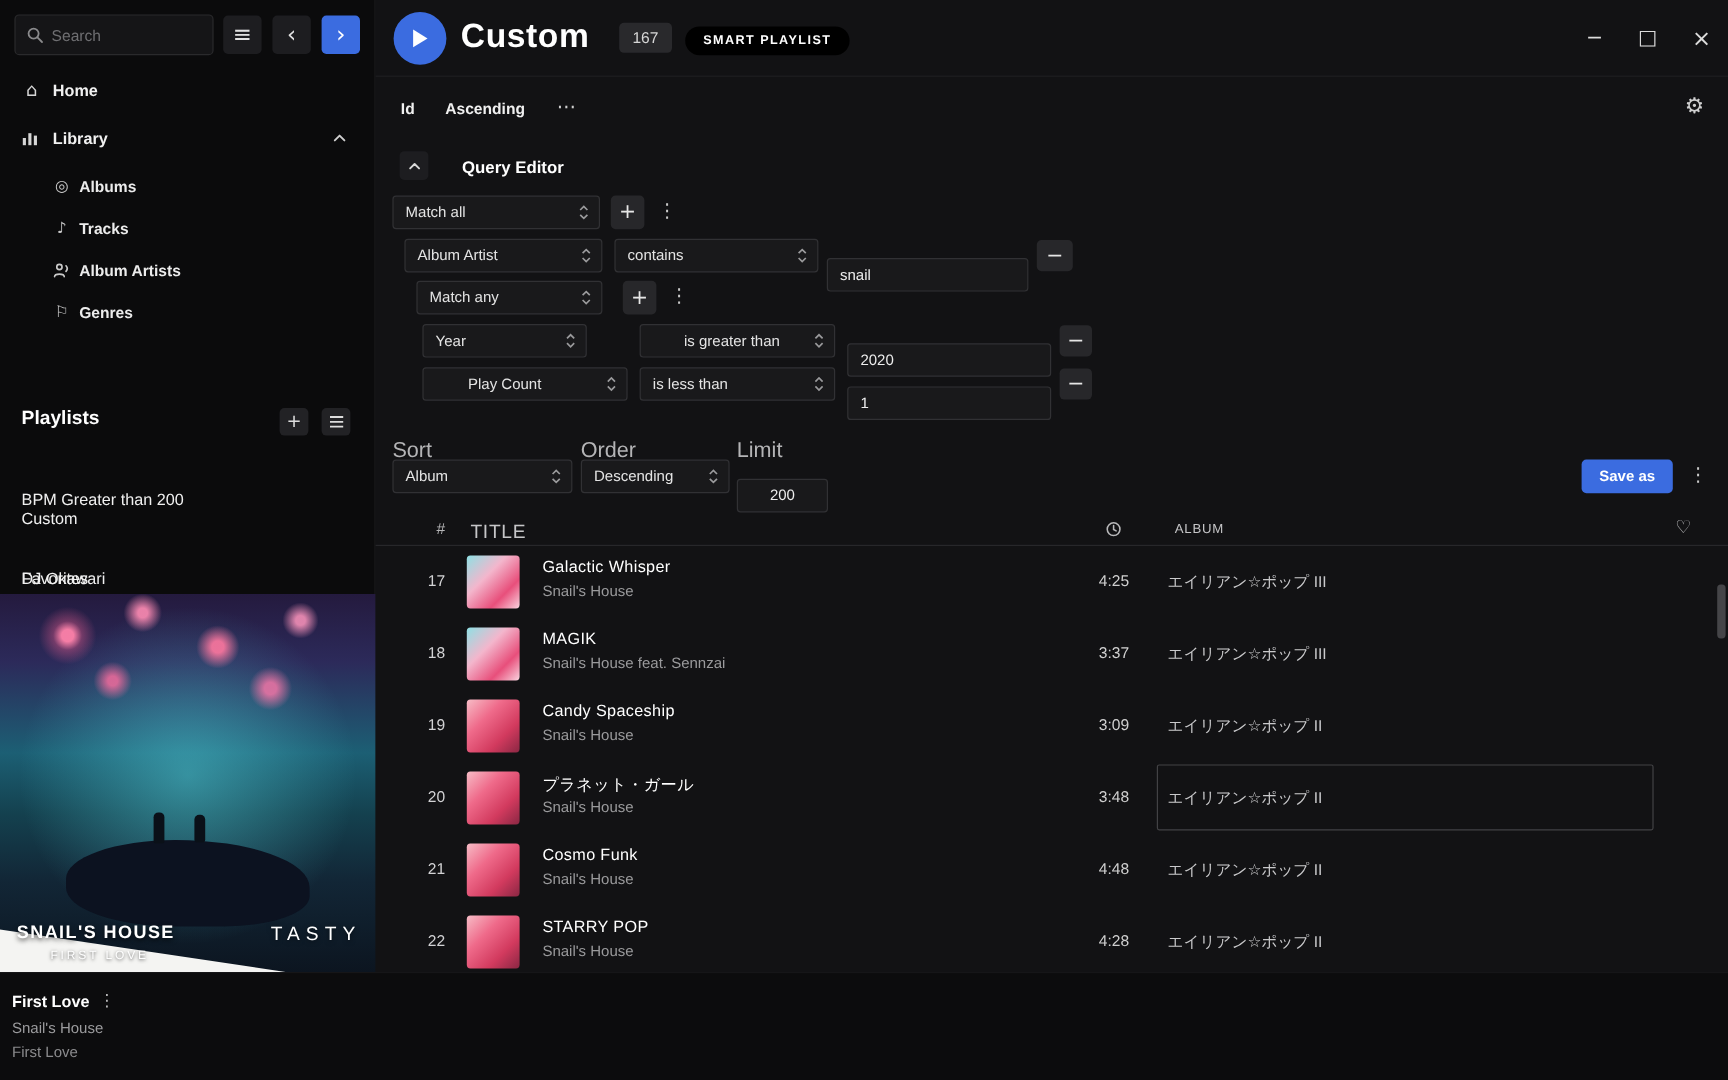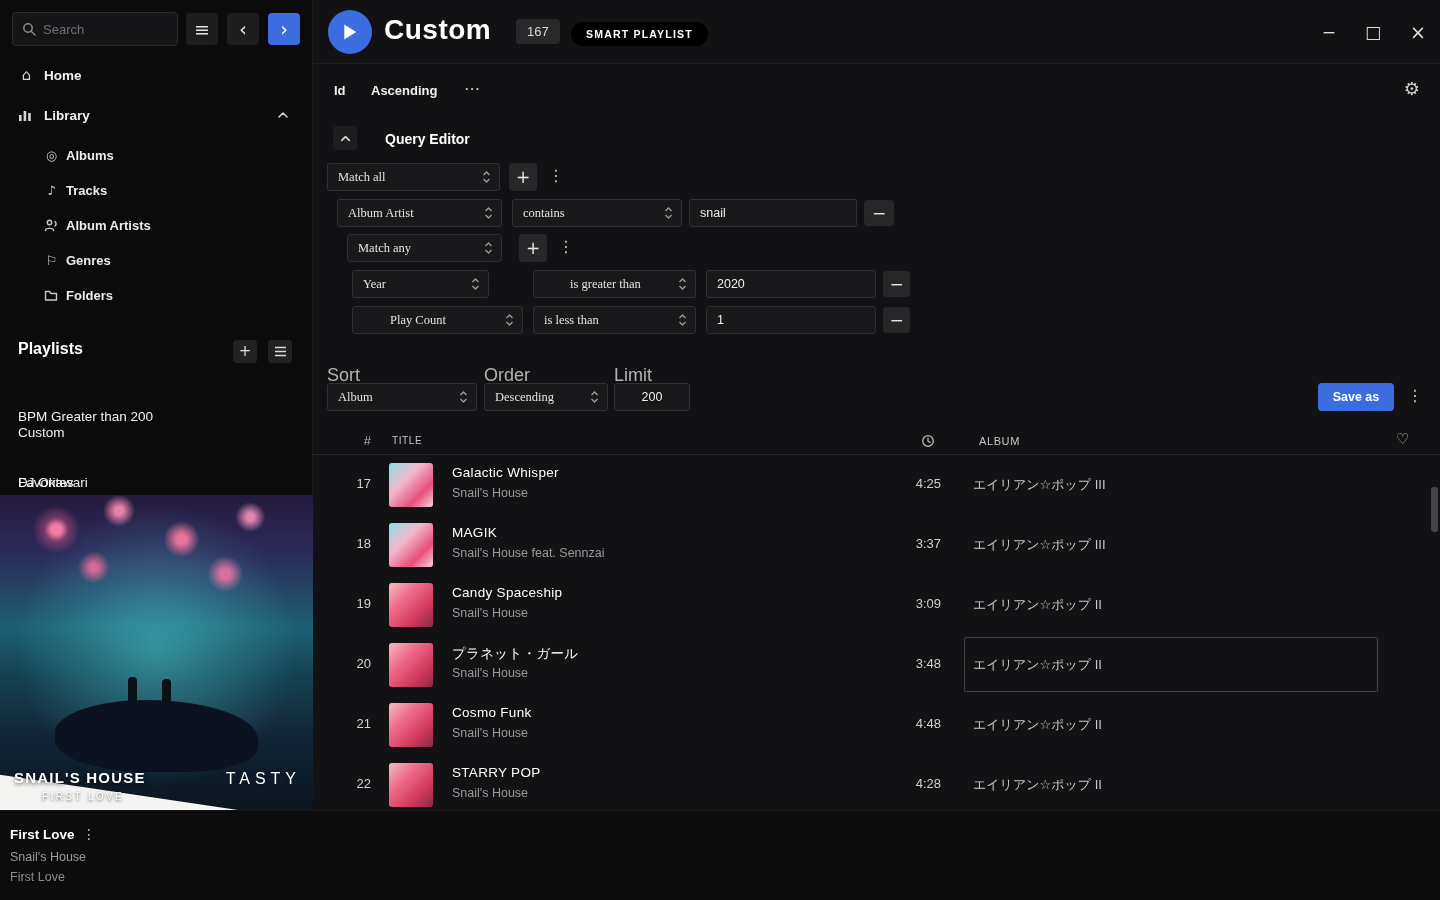--- a/index.html
+++ b/index.html
@@ -52,30 +52,30 @@
   .smart-pill { position:absolute; left:258px; top:22px; padding:6px 15px; background:#000; border-radius:12px; font-size:10.5px; font-weight:700; letter-spacing:1.2px; color:#fff; }
   .win-controls { position:absolute; top:0; right:14px; height:64px; display:flex; align-items:center; gap:29px; }
   .win-controls span { font-size:17px; color:#dcdcdc; cursor:pointer; }
 
   .tb-label { position:absolute; top:83px; font-size:13px; font-weight:700; color:#f0f0f0; cursor:pointer; }
   .tb-icon { position:absolute; color:#cfcfcf; cursor:pointer; }
 
   .qe-collapse { position:absolute; left:20px; top:126px; width:24px; height:24px; border:none; border-radius:4px; background:#1d1d20; display:flex; align-items:center; justify-content:center; cursor:pointer; }
   .qe-title { position:absolute; left:72px; top:131px; font-size:14px; font-weight:700; color:#fff; }
 
-  .select { position:absolute; height:28px; background:#19191b; border:1px solid #313134; border-radius:3px; display:flex; align-items:center; justify-content:space-between; padding:0 8px 0 10px; font-size:12.5px; color:#e4e4e4; cursor:pointer;font-family:Liberation Serif, serif; }
-  .tinput { position:absolute; height:28px; background:#19191b; border:1px solid #313134; border-radius:3px; color:#eee; font-size:12.5px; font-family:inherit; padding:0 10px; outline:none; }
+  .select { position:absolute; height:28px; background:#19191b; border:1px solid #313134; border-radius:3px; display:flex; align-items:center; justify-content:space-between; padding:0 8px 0 10px; font-size:12.5px; color:#e4e4e4; cursor:pointer; }
+  .tinput { position:absolute; height:28px; background:#19191b; border:1px solid #313134; border-radius:3px; color:#eee; font-size:12.5px; font-family:inherit; padding:0 10px; outline:none;margin-top:16px; }
   .sq-btn { position:absolute; height:28px; width:28px; border:none; border-radius:4px; background:#27272a; color:#e6e6e6; font-size:17px; display:flex; align-items:center; justify-content:center; cursor:pointer; }
   .dots { position:absolute; background:none; border:none; color:#c9c9c9; font-size:16px; cursor:pointer; }
   .fld-label { position:absolute; top:365px; font-size:18px; color:#b4b4b6; }
   .save-btn { position:absolute; left:1005px; top:383px; width:76px; height:28px; border:none; border-radius:4px; background:#3b6ce0; color:#fff; font-size:12.5px; font-weight:700; font-family:inherit; cursor:pointer; }
 
   .thead { position:absolute; left:0; top:428px; width:100%; height:27px; border-bottom:1px solid #27272a; }
   .thead .hnum { position:absolute; left:36px; top:5px; width:22px; text-align:right; font-size:13px; color:#b5b5b7; cursor:pointer; }
-  .thead .htitle { position:absolute; left:79px; top:7px; font-size:10px; letter-spacing:.6px; color:#c6c6c8; cursor:pointer; }
+  .thead .htitle { position:absolute; left:79px; top:7px; font-size:16px; letter-spacing:.6px; color:#c6c6c8; cursor:pointer; }
   .thead .halbum { position:absolute; left:666px; top:7px; font-size:11px; letter-spacing:.6px; color:#c6c6c8; cursor:pointer; }
   .thead .hclock { position:absolute; left:608px; top:6px; cursor:pointer; }
   .thead .hheart { position:absolute; left:1083px; top:4px; font-size:15px; color:#b8b8ba; cursor:pointer; }
 
   .rows { position:absolute; left:0; top:455px; width:100%; height:355px; overflow:hidden; }
   .trow { position:relative; height:60px; width:100%; cursor:pointer; }
   .tnum { position:absolute; left:27px; top:21px; width:31px; text-align:right; font-size:13px; color:#d2d2d4; }
   .tthumb { position:absolute; left:76px; top:8px; width:44px; height:44px; border-radius:3px; }
   .art-a { background:linear-gradient(135deg,#8fe0e4 0%,#f3b6cc 38%,#e84f7b 72%,#f9d3df 100%); }
   .art-b { background:linear-gradient(135deg,#f7bcc6 0%,#ef6a8a 35%,#d23a5e 70%,#8a2743 100%); }
@@ -147,28 +147,20 @@
             <path d="M1.5 12.5c0-2.8 8-2.8 8 0"></path>
             <path d="M11 3.5a3.4 3.4 0 0 1 0 4.6"></path>
           </svg>
       </span>
       <span>Album Artists</span>
     </div>
     <div class="sub-item" style="top:245px;">
       <span class="nicon glyph">⚐</span>
       <span>Genres</span>
     </div>
-    <div class="sub-item" style="top:280px;">
-      <span class="nicon">
-        <svg width="14" height="14" viewBox="0 0 14 14" fill="none" stroke="#c9c9c9" stroke-width="1.4" stroke-linejoin="round">
-            <path d="M1.5 3.5h4l1.5 2h5.5v6.5h-11z"></path>
-          </svg>
-      </span>
-      <span>Folders</span>
-    </div>
 
     <div class="pl-header">Playlists</div>
     <button class="mini-btn glyph" style="left:233px;">+</button>
     <button class="mini-btn" style="left:268px;">
       <svg width="13" height="11" viewBox="0 0 13 11">
           <line x1="1" y1="1.5" x2="12" y2="1.5" stroke="#ddd" stroke-width="1.5"></line>
           <line x1="1" y1="5.5" x2="12" y2="5.5" stroke="#ddd" stroke-width="1.5"></line>
           <line x1="1" y1="9.5" x2="12" y2="9.5" stroke="#ddd" stroke-width="1.5"></line>
         </svg>
     </button>

